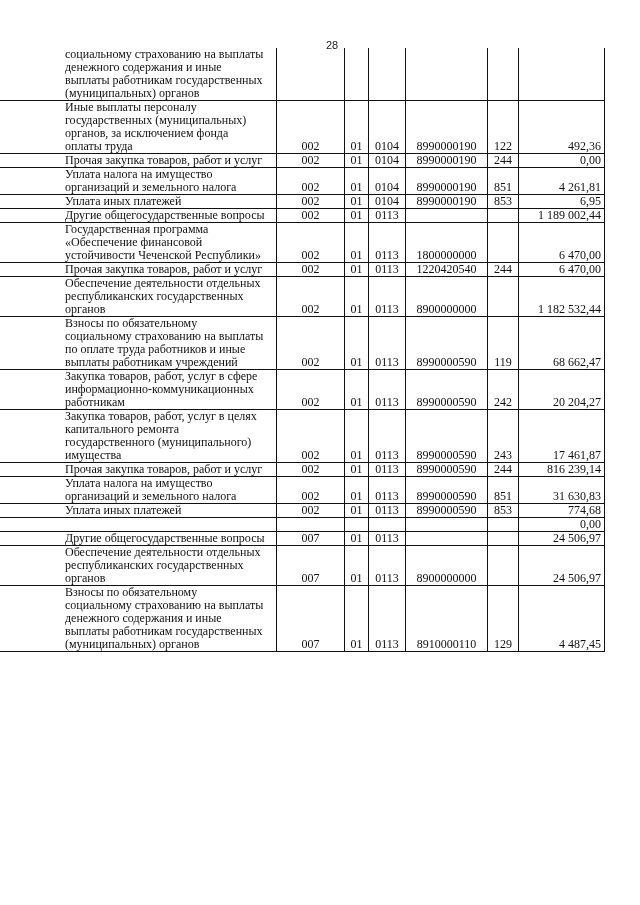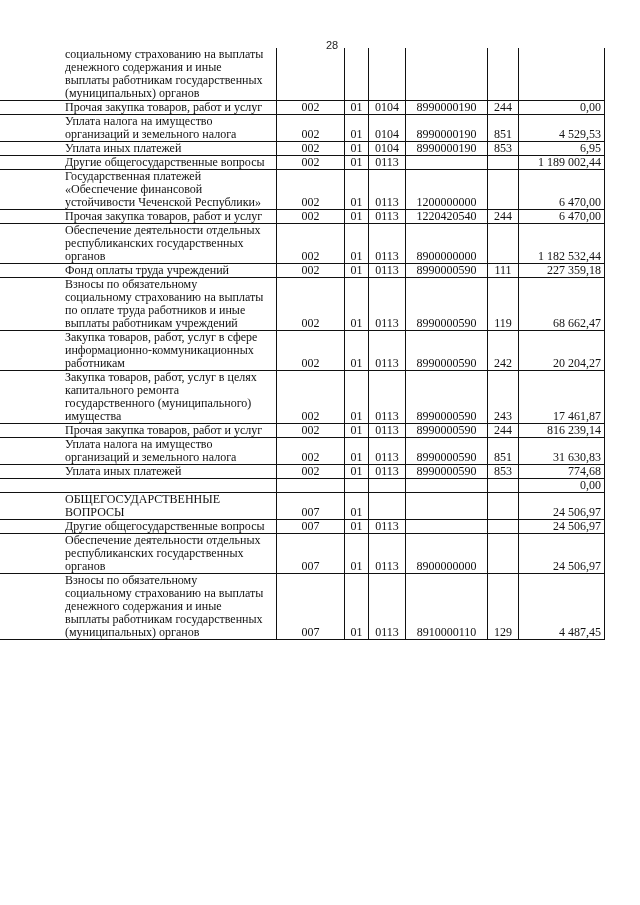--- a/index.html
+++ b/index.html
@@ -60,40 +60,54 @@
           </td>
           <td class="ctr"></td>
           <td class="ctr"></td>
           <td class="ctr"></td>
           <td class="ctr"></td>
           <td class="ctr"></td>
           <td class="rt"></td>
         </tr>
         <tr>
           <td class="name">
+            <span>Иные выплаты персоналу</span>
+            <span>государственных (муниципальных)</span>
+            <span>органов, за исключением фонда</span>
+            <span>оплаты труда</span>
+          </td>
+          <td class="ctr">002</td>
+          <td class="ctr">01</td>
+          <td class="ctr">0104</td>
+          <td class="ctr">8990000190</td>
+          <td class="ctr">122</td>
+          <td class="rt">492,36</td>
+        </tr>
+        <tr>
+          <td class="name">
             <span>Прочая закупка товаров, работ и услуг</span>
           </td>
           <td class="ctr">002</td>
           <td class="ctr">01</td>
           <td class="ctr">0104</td>
           <td class="ctr">8990000190</td>
           <td class="ctr">244</td>
           <td class="rt">0,00</td>
         </tr>
         <tr>
           <td class="name">
             <span>Уплата налога на имущество</span>
             <span>организаций и земельного налога</span>
           </td>
           <td class="ctr">002</td>
           <td class="ctr">01</td>
           <td class="ctr">0104</td>
           <td class="ctr">8990000190</td>
           <td class="ctr">851</td>
-          <td class="rt">4 529,53</td>
+          <td class="rt">4 261,81</td>
         </tr>
         <tr>
           <td class="name">
             <span>Уплата иных платежей</span>
           </td>
           <td class="ctr">002</td>
           <td class="ctr">01</td>
           <td class="ctr">0104</td>
           <td class="ctr">8990000190</td>
           <td class="ctr">853</td>
@@ -105,28 +119,28 @@
           </td>
           <td class="ctr">002</td>
           <td class="ctr">01</td>
           <td class="ctr">0113</td>
           <td class="ctr"></td>
           <td class="ctr"></td>
           <td class="rt">1 189 002,44</td>
         </tr>
         <tr>
           <td class="name">
-            <span>Государственная платежей</span>
+            <span>Государственная программа</span>
             <span>«Обеспечение финансовой</span>
             <span>устойчивости Чеченской Республики»</span>
           </td>
           <td class="ctr">002</td>
           <td class="ctr">01</td>
           <td class="ctr">0113</td>
-          <td class="ctr">1200000000</td>
+          <td class="ctr">1800000000</td>
           <td class="ctr"></td>
           <td class="rt">6 470,00</td>
         </tr>
         <tr>
           <td class="name">
             <span>Прочая закупка товаров, работ и услуг</span>
           </td>
           <td class="ctr">002</td>
           <td class="ctr">01</td>
           <td class="ctr">0113</td>
@@ -139,31 +153,20 @@
             <span>Обеспечение деятельности отдельных</span>
             <span>республиканских государственных</span>
             <span>органов</span>
           </td>
           <td class="ctr">002</td>
           <td class="ctr">01</td>
           <td class="ctr">0113</td>
           <td class="ctr">8900000000</td>
           <td class="ctr"></td>
           <td class="rt">1 182 532,44</td>
-        </tr>
-        <tr>
-          <td class="name">
-            <span>Фонд оплаты труда учреждений</span>
-          </td>
-          <td class="ctr">002</td>
-          <td class="ctr">01</td>
-          <td class="ctr">0113</td>
-          <td class="ctr">8990000590</td>
-          <td class="ctr">111</td>
-          <td class="rt">227 359,18</td>
         </tr>
         <tr>
           <td class="name">
             <span>Взносы по обязательному</span>
             <span>социальному страхованию на выплаты</span>
             <span>по оплате труда работников и иные</span>
             <span>выплаты работникам учреждений</span>
           </td>
           <td class="ctr">002</td>
           <td class="ctr">01</td>
@@ -236,32 +239,20 @@
         <tr>
           <td class="name">
             <span>&nbsp;</span>
           </td>
           <td class="ctr"></td>
           <td class="ctr"></td>
           <td class="ctr"></td>
           <td class="ctr"></td>
           <td class="ctr"></td>
           <td class="rt">0,00</td>
-        </tr>
-        <tr>
-          <td class="name">
-            <span>ОБЩЕГОСУДАРСТВЕННЫЕ</span>
-            <span>ВОПРОСЫ</span>
-          </td>
-          <td class="ctr">007</td>
-          <td class="ctr">01</td>
-          <td class="ctr"></td>
-          <td class="ctr"></td>
-          <td class="ctr"></td>
-          <td class="rt">24 506,97</td>
         </tr>
         <tr>
           <td class="name">
             <span>Другие общегосударственные вопросы</span>
           </td>
           <td class="ctr">007</td>
           <td class="ctr">01</td>
           <td class="ctr">0113</td>
           <td class="ctr"></td>
           <td class="ctr"></td>

